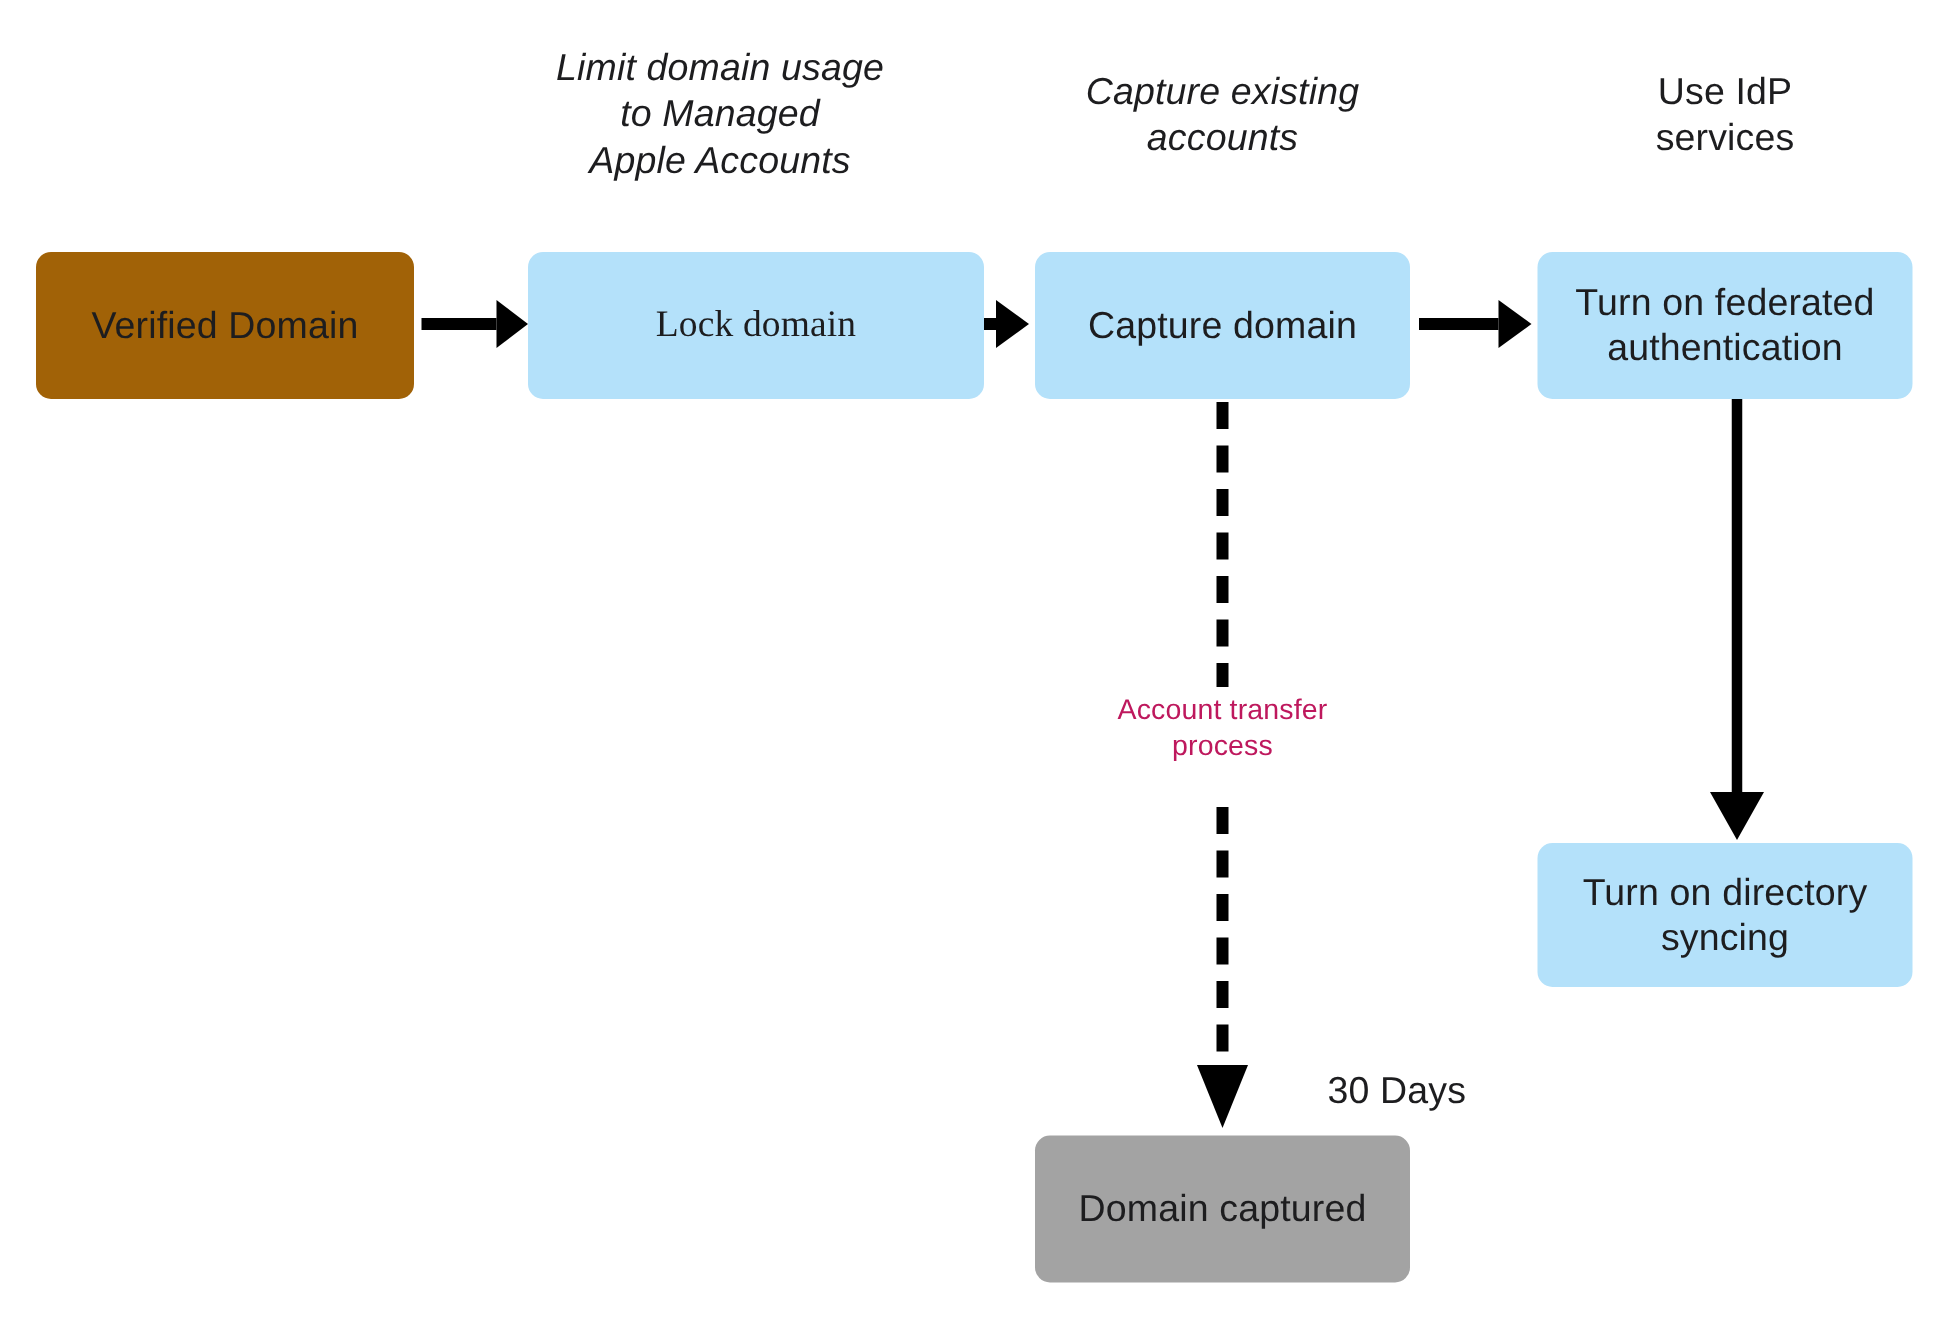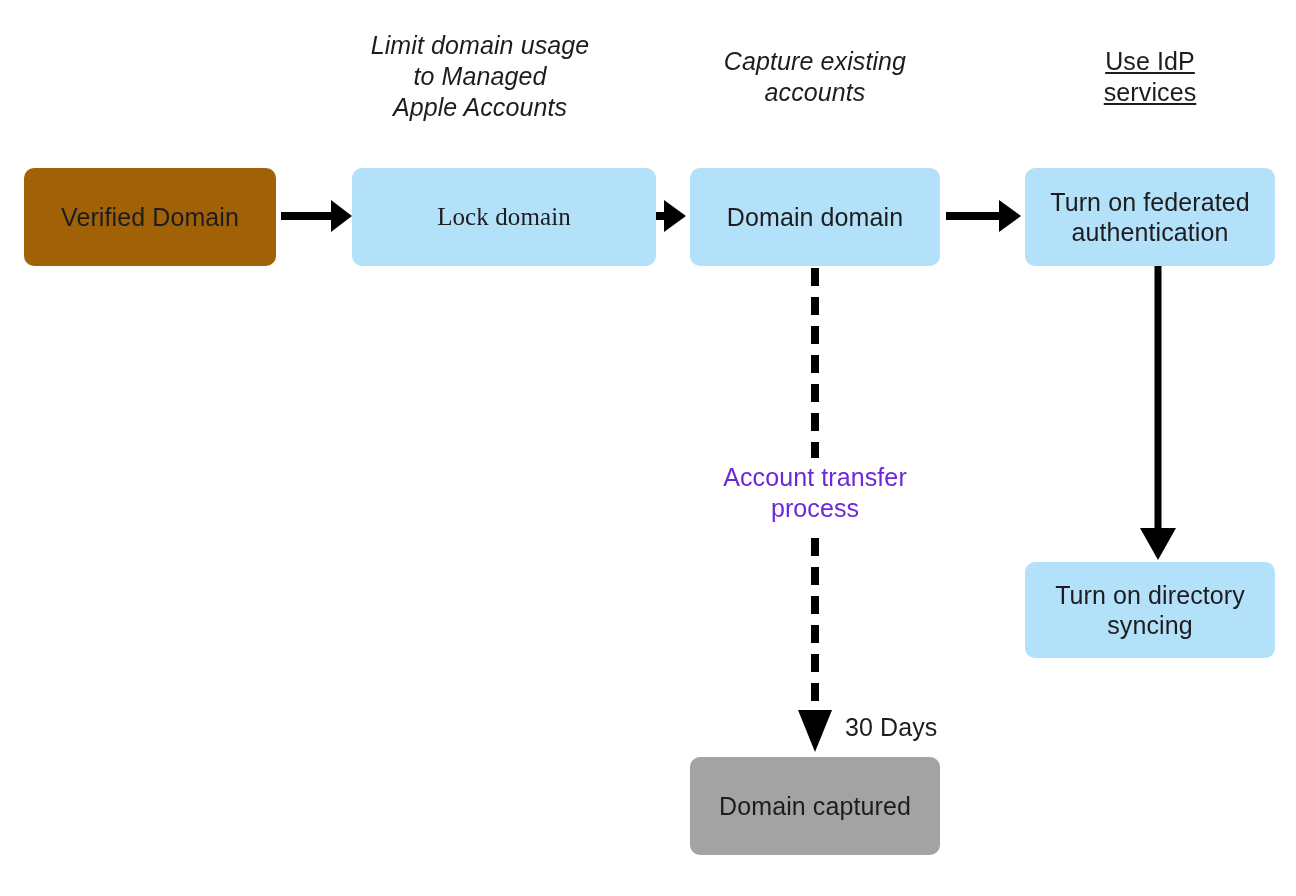--- a/index.html
+++ b/index.html
@@ -42,34 +42,35 @@
     position: absolute;
     text-align: center;
     color: #1d1d1f;
     font-size: 25px;
     line-height: 1.24;
     letter-spacing: 0.1px;
     white-space: pre-line;
   }
   .edge-label {
     position: absolute;
-    color: #6d28d9;
-    font-size: 25px;
+    color: #be185d;
+    font-size: 19px;
     line-height: 1.24;
     letter-spacing: 0.1px;
     text-align: center;
     white-space: pre-line;
   }
   .inline-label {
     position: absolute;
     color: #1d1d1f;
     font-size: 25px;
     line-height: 1.2;
     letter-spacing: 0.1px;
     white-space: nowrap;
+    margin-left: 40px;
   }
   svg.connector-layer {
     position: absolute;
     left: 0;
     top: 0;
     width: 1296px;
     height: 896px;
     pointer-events: none;
   }
 </style>
@@ -110,28 +111,28 @@
     </g>
   </svg>
 
   <div class="caption" style="left:346px; top:30px; width:268px;font-style:italic;">Limit domain usage
 to Managed
 Apple Accounts</div>
 
   <div class="caption" style="left:684px; top:46px; width:262px;font-style:italic;">Capture existing
 accounts</div>
 
-  <div class="caption" style="left:1024px; top:46px; width:252px;text-decoration:underline;">Use IdP
+  <div class="caption" style="left:1024px; top:46px; width:252px;">Use IdP
 services</div>
 
   <div class="node node-green" style="left:24px; top:168px; width:252px; height:98px;">Verified Domain</div>
 
   <div class="node node-blue" style="left:352px; top:168px; width:304px; height:98px;font-family:Liberation Serif, serif;">Lock domain</div>
 
-  <div class="node node-blue" style="left:690px; top:168px; width:250px; height:98px;">Domain domain</div>
+  <div class="node node-blue" style="left:690px; top:168px; width:250px; height:98px;">Capture domain</div>
 
   <div class="node node-blue" style="left:1025px; top:168px; width:250px; height:98px;">Turn on federated
 authentication</div>
 
   <div class="node node-blue" style="left:1025px; top:562px; width:250px; height:96px;">Turn on directory
 syncing</div>
 
   <div class="node node-orange" style="left:690px; top:757px; width:250px; height:98px;">Domain captured</div>
 
   <div class="edge-label" style="left:690px; top:462px; width:250px;">Account transfer

